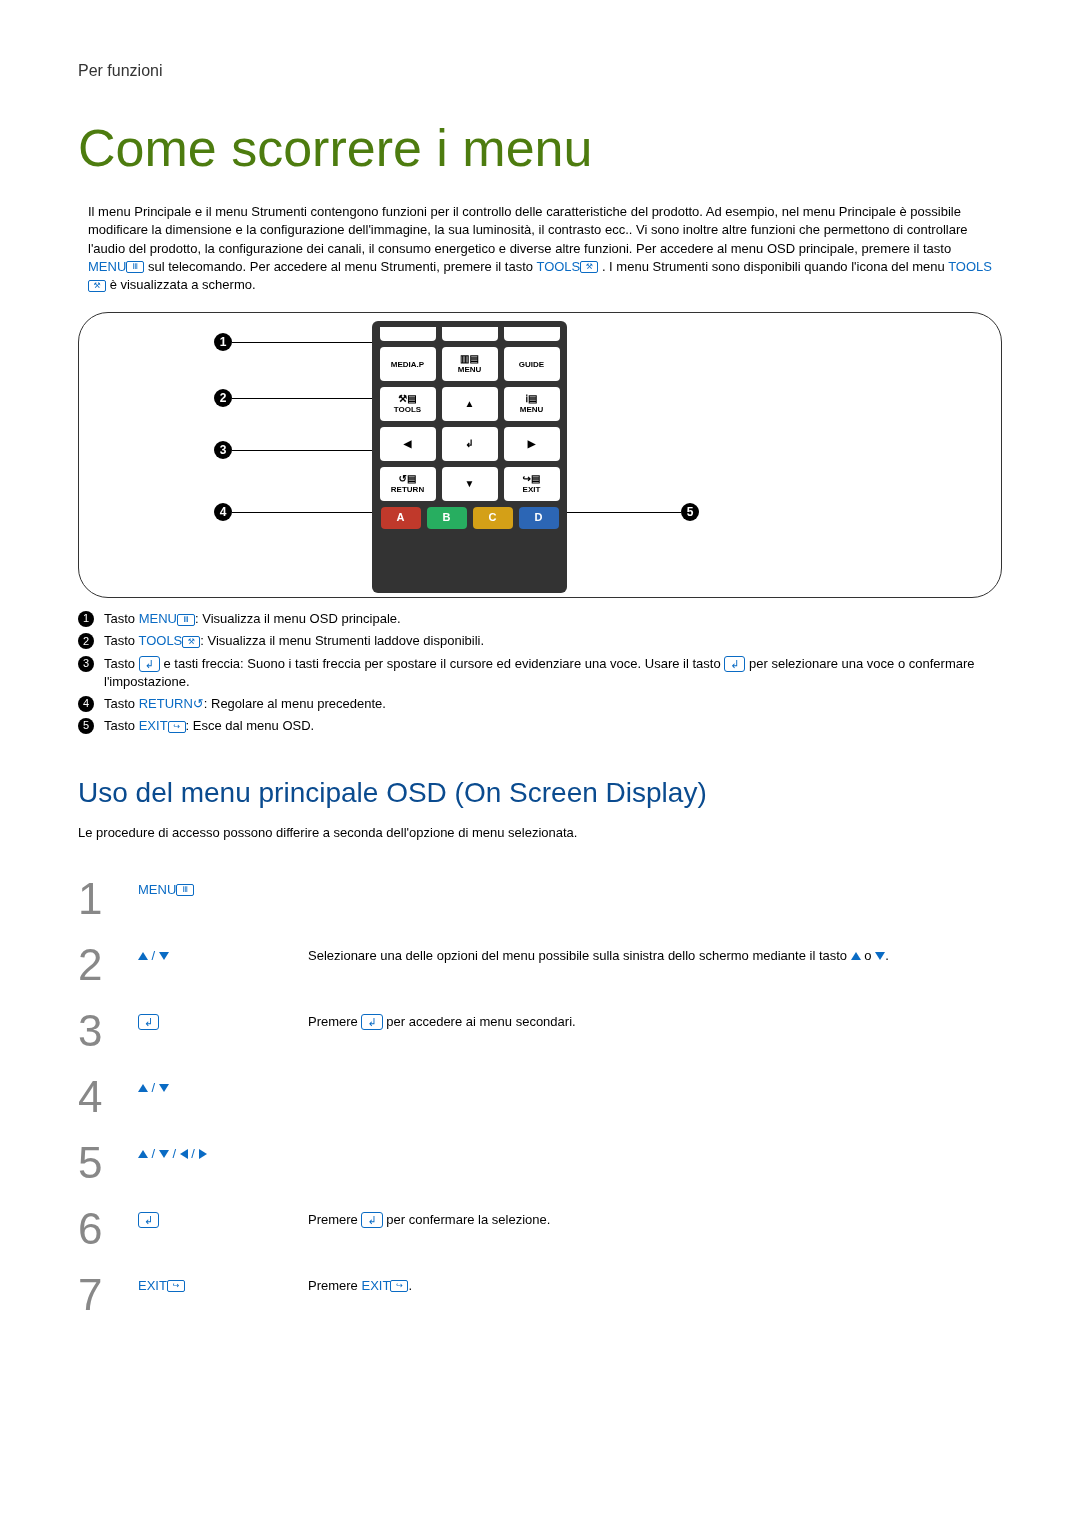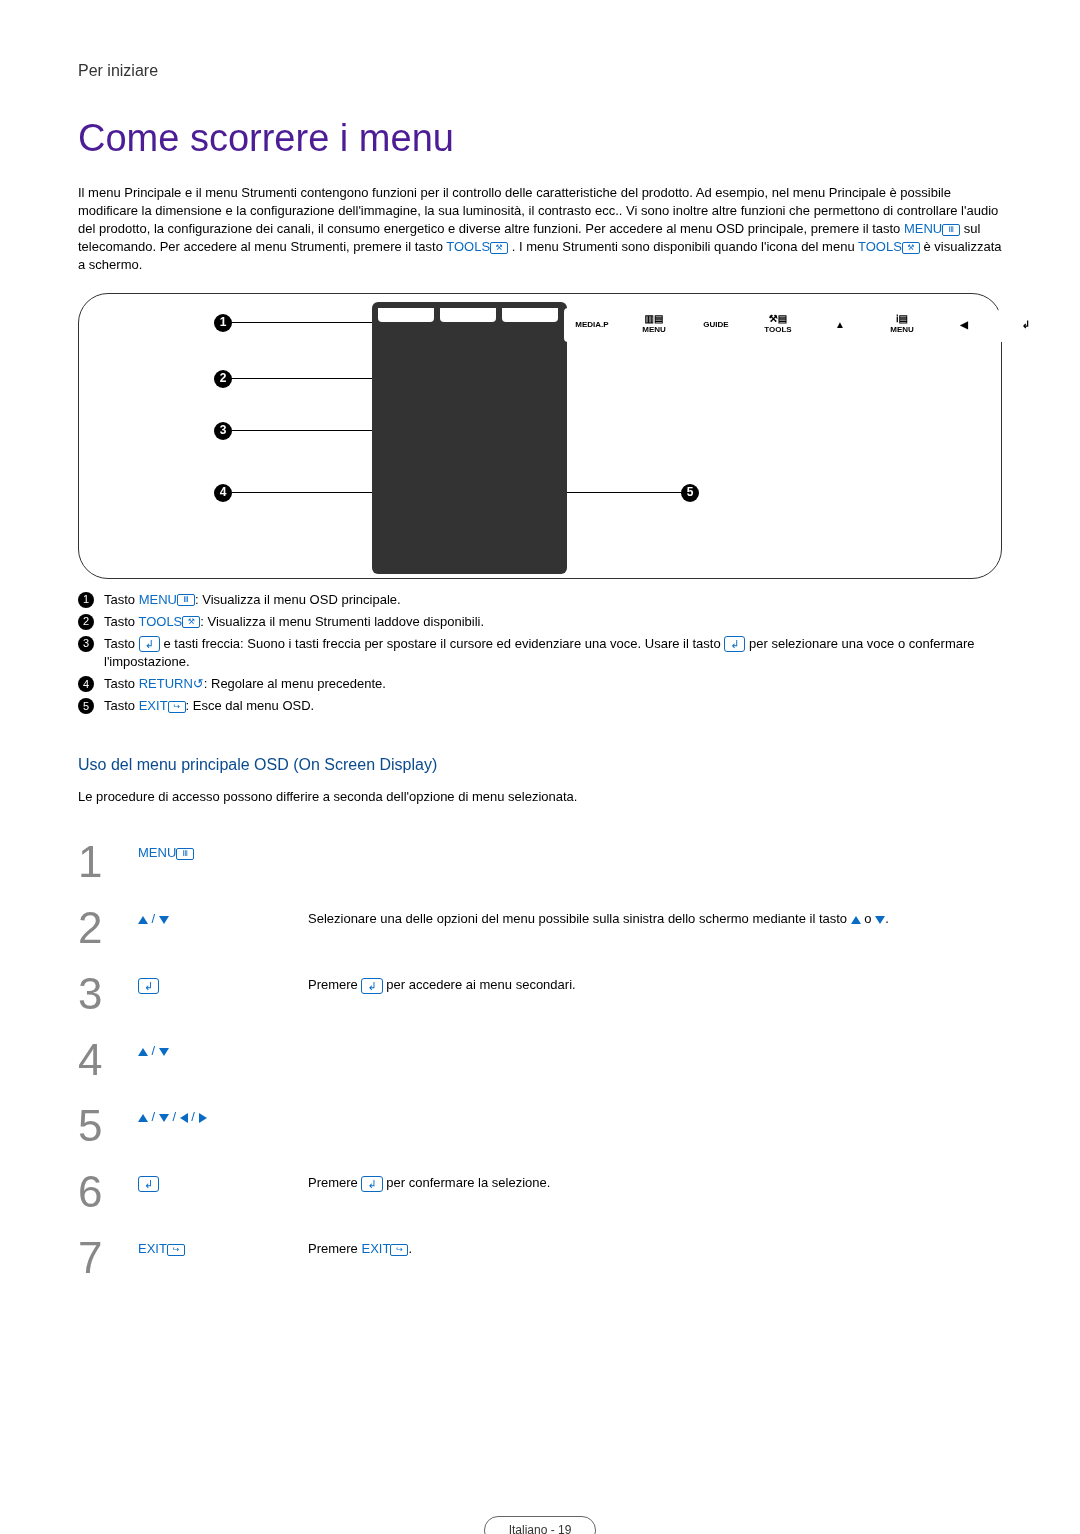--- a/index.html
+++ b/index.html
@@ -11,26 +11,26 @@
     color: #000;
     font-size: 13px;
     line-height: 1.4;
   }
   .section-label {
     font-size: 16px;
     color: #333;
     margin-bottom: 30px;
   }
   h1 {
-    color: #4c1d95;
-    font-size: 38px;
+    color: #4d7c0f;
+    font-size: 52px;
     font-weight: 400;
     margin-bottom: 18px;
   }
-  .intro p { margin: 0; }
+  .intro p { margin: 10px; }
   .intro .accent { color: #0a6bc4; }
   .diagram-frame {
     border: 1px solid #333;
     border-radius: 30px;
     margin: 18px 0 10px 0;
     height: 286px;
     position: relative;
   }
   .callout {
     position: absolute;
@@ -57,21 +57,21 @@
   .remote {
     position: absolute;
     left: 293px;
     top: 8px;
     width: 195px;
     height: 272px;
     background: #333;
     border-radius: 6px;
     padding: 6px;
     display: flex;
-    flex-direction: row;
+    flex-direction: column;
     gap: 6px;
   }
   .remote-row {
     display: flex;
     gap: 6px;
     justify-content: center;
   }
   .rbtn {
     background: #fff;
     border-radius: 4px;
@@ -108,21 +108,21 @@
     display: inline-flex;
     align-items: center;
     justify-content: center;
     flex-shrink: 0;
     margin-top: 1px;
   }
   .legend-text { flex: 1; }
   .accent { color: #0a6bc4; }
   h2 {
     color: #0a4b8f;
-    font-size: 16px;
+    font-size: 28px;
     font-weight: 400;
     margin-top: 38px;
     margin-bottom: 12px;
   }
   .subtext { margin-bottom: 28px; }
   .steps { width: 100%; }
   .step-row {
     display: flex;
     gap: 0;
     border-top: 0;
@@ -183,21 +183,21 @@
     font-size: 12px;
     color: #333;
   }
   .small-ico {
     display:inline-block; width:18px; height:12px; border:1px solid #0a6bc4; border-radius:2px; vertical-align:middle; position:relative; font-size:8px; text-align:center; line-height:10px; color:#0a6bc4;
   }
 </style>
 </head>
 <body>
 
-<div class="section-label">Per iniziare</div>
+<div class="section-label">Per funzioni</div>
 
 <h1>Come scorrere i menu</h1>
 
 <div class="intro">
   <p>
     <span>Il menu Principale e il menu Strumenti contengono funzioni per il controllo delle caratteristiche del prodotto. Ad esempio, nel menu Principale è possibile modificare la dimensione e la configurazione dell'immagine, la sua luminosità, il contrasto ecc.. Vi sono inoltre altre funzioni che permettono di controllare l'audio del prodotto, la configurazione dei canali, il consumo energetico e diverse altre funzioni. Per accedere al menu OSD principale, premere il tasto </span>
     <span class="accent"><span>MENU</span><span class="small-ico">Ⅲ</span></span>
     <span> sul telecomando. Per accedere al menu Strumenti, premere il tasto </span>
     <span class="accent"><span>TOOLS</span><span class="small-ico">⚒</span></span>
     <span>. I menu Strumenti sono disponibili quando l'icona del menu </span>

